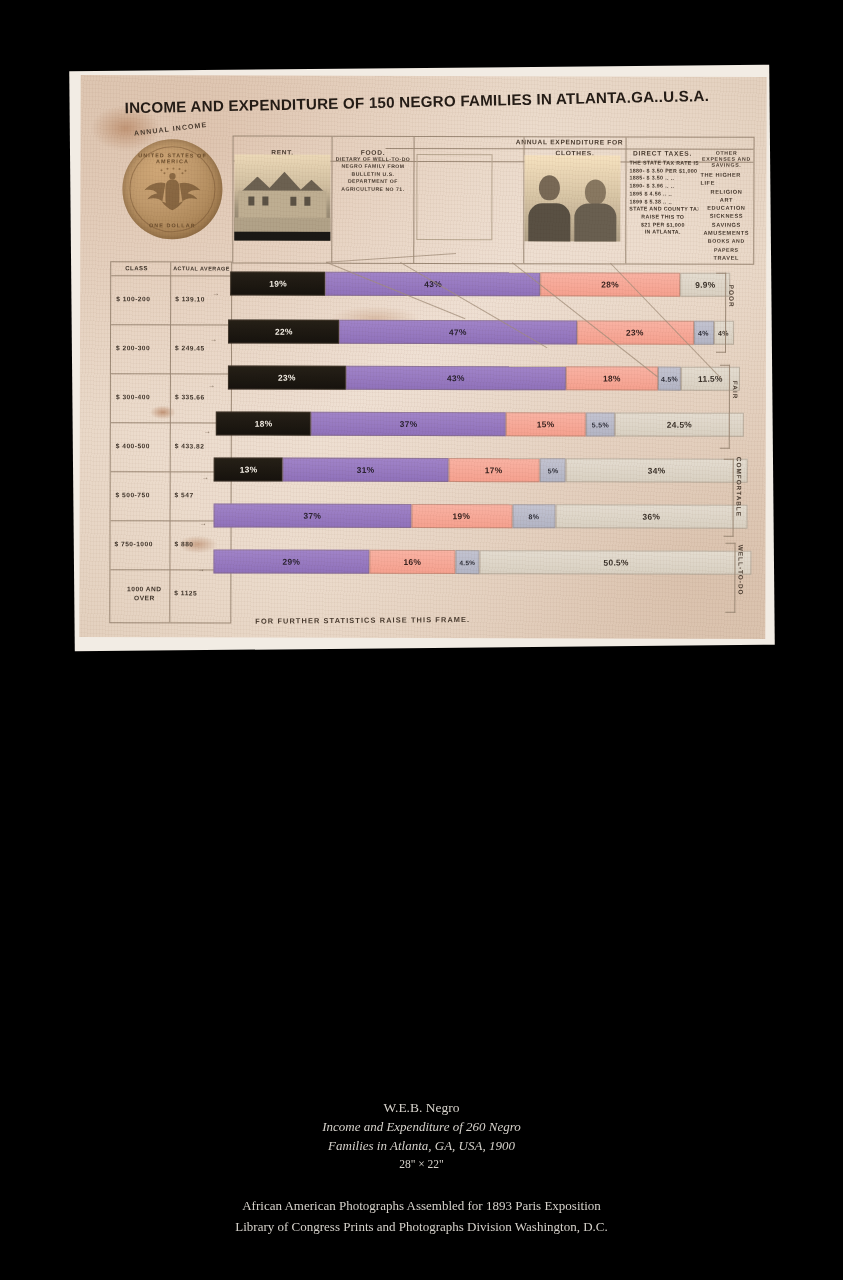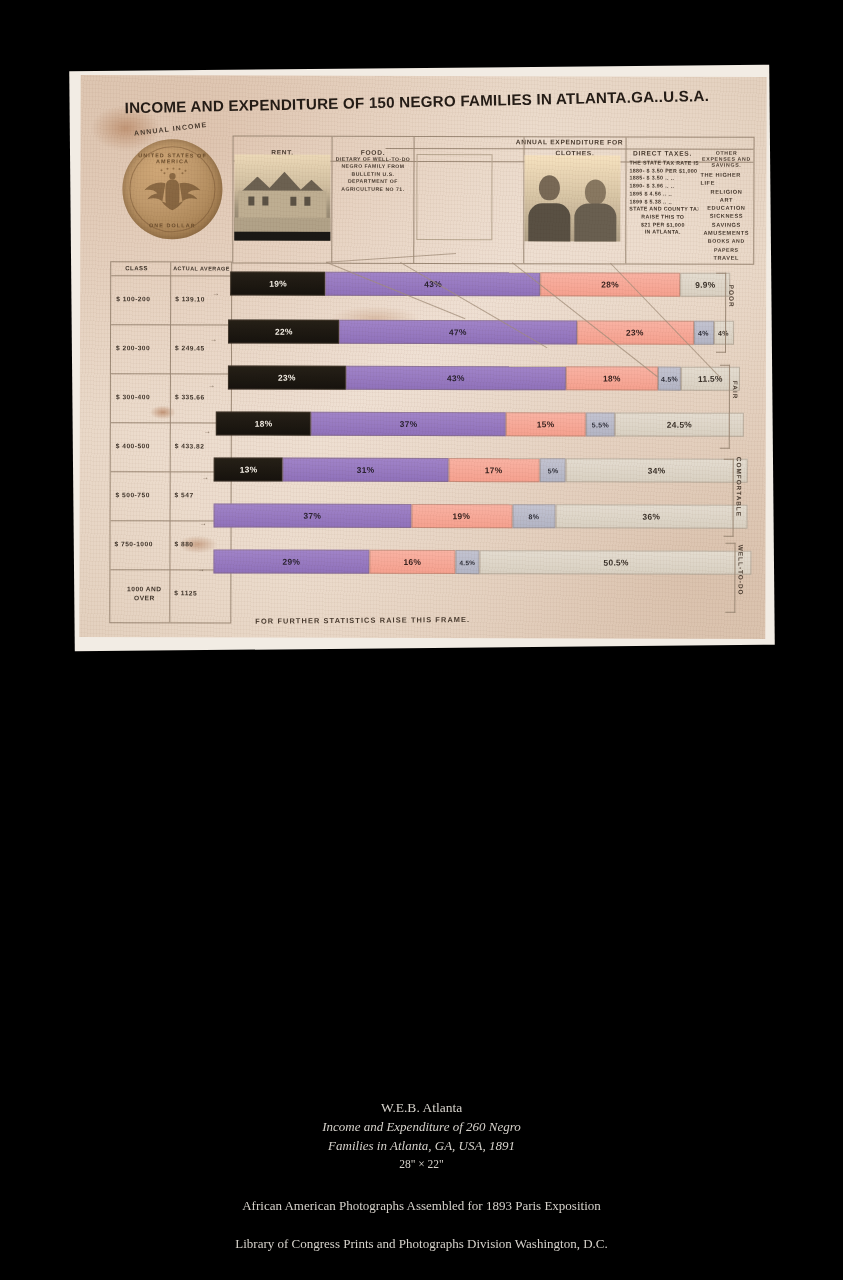--- a/index.html
+++ b/index.html
@@ -491,19 +491,19 @@
     <div class="brk" style="left:646px;top:466px;height:68px;"></div>
     <div class="brk-lbl" style="left:658px;top:468px;">WELL-TO-DO</div>
 
     <div id="footnote" class="ink">FOR FURTHER STATISTICS RAISE THIS FRAME.</div>
 
     <div id="grain"></div>
   </div>
 </div>
 
 <div id="caption">
-  <div class="c1">W.E.B. Atlanta</div>
+  <div class="c1">W.E.B. Negro</div>
   <div class="c2">Income and Expenditure of 260 Negro</div>
-  <div class="c2">Families in Atlanta, GA, USA, 1891</div>
+  <div class="c2">Families in Atlanta, GA, USA, 1900</div>
   <div class="c3">28" × 22"</div>
   <div class="c4">African American Photographs Assembled for 1893 Paris Exposition</div>
-  <div class="c4" style="margin-top:18px;">Library of Congress Prints and Photographs Division Washington, D.C.</div>
+  <div class="c4" style="margin-top:1px;">Library of Congress Prints and Photographs Division Washington, D.C.</div>
 </div>
 
 </body></html>

